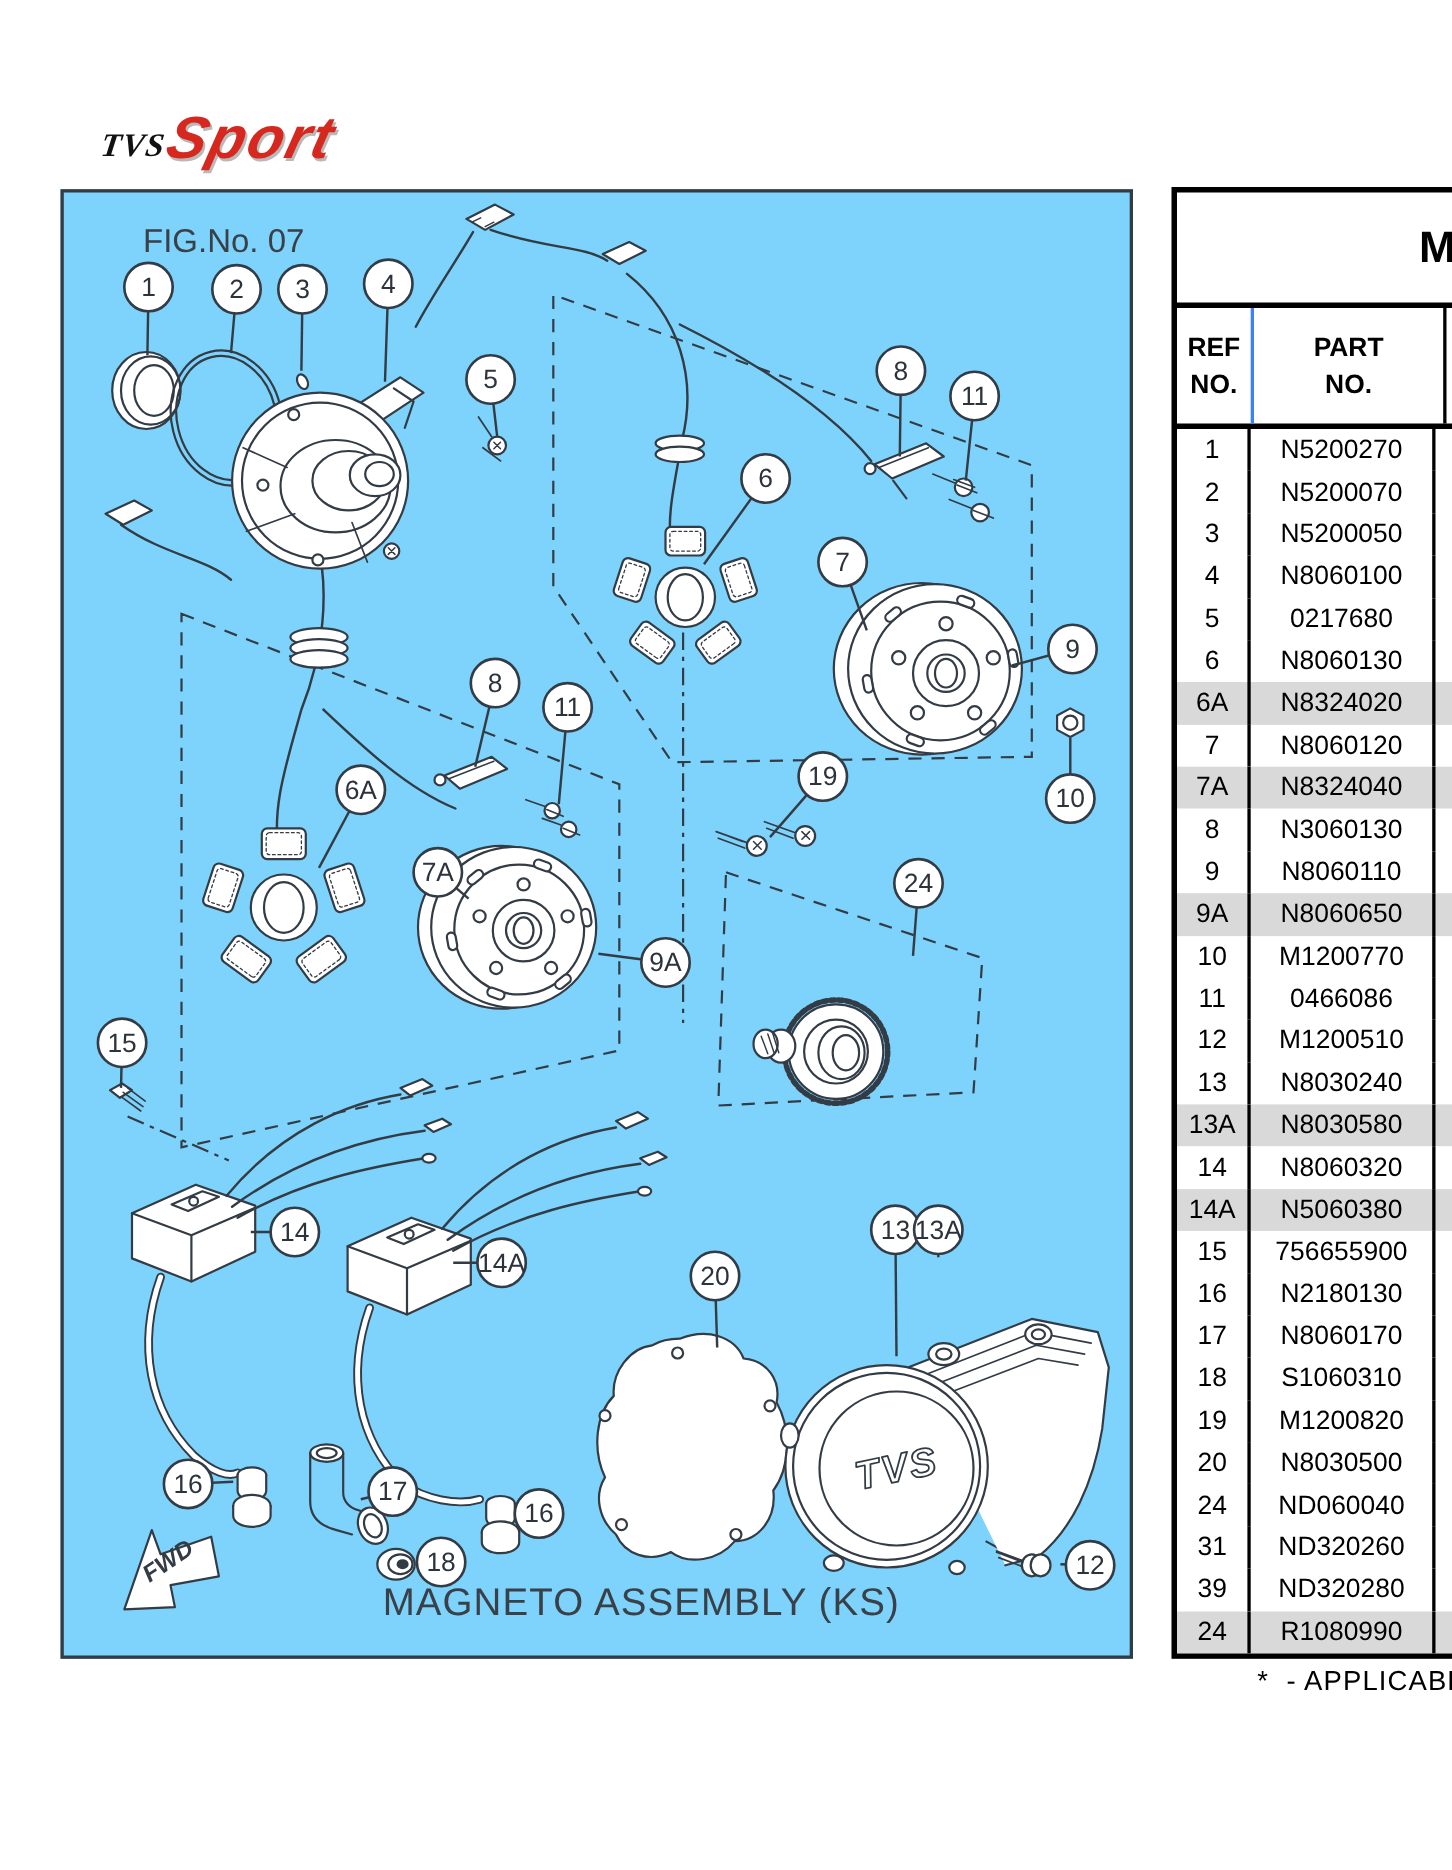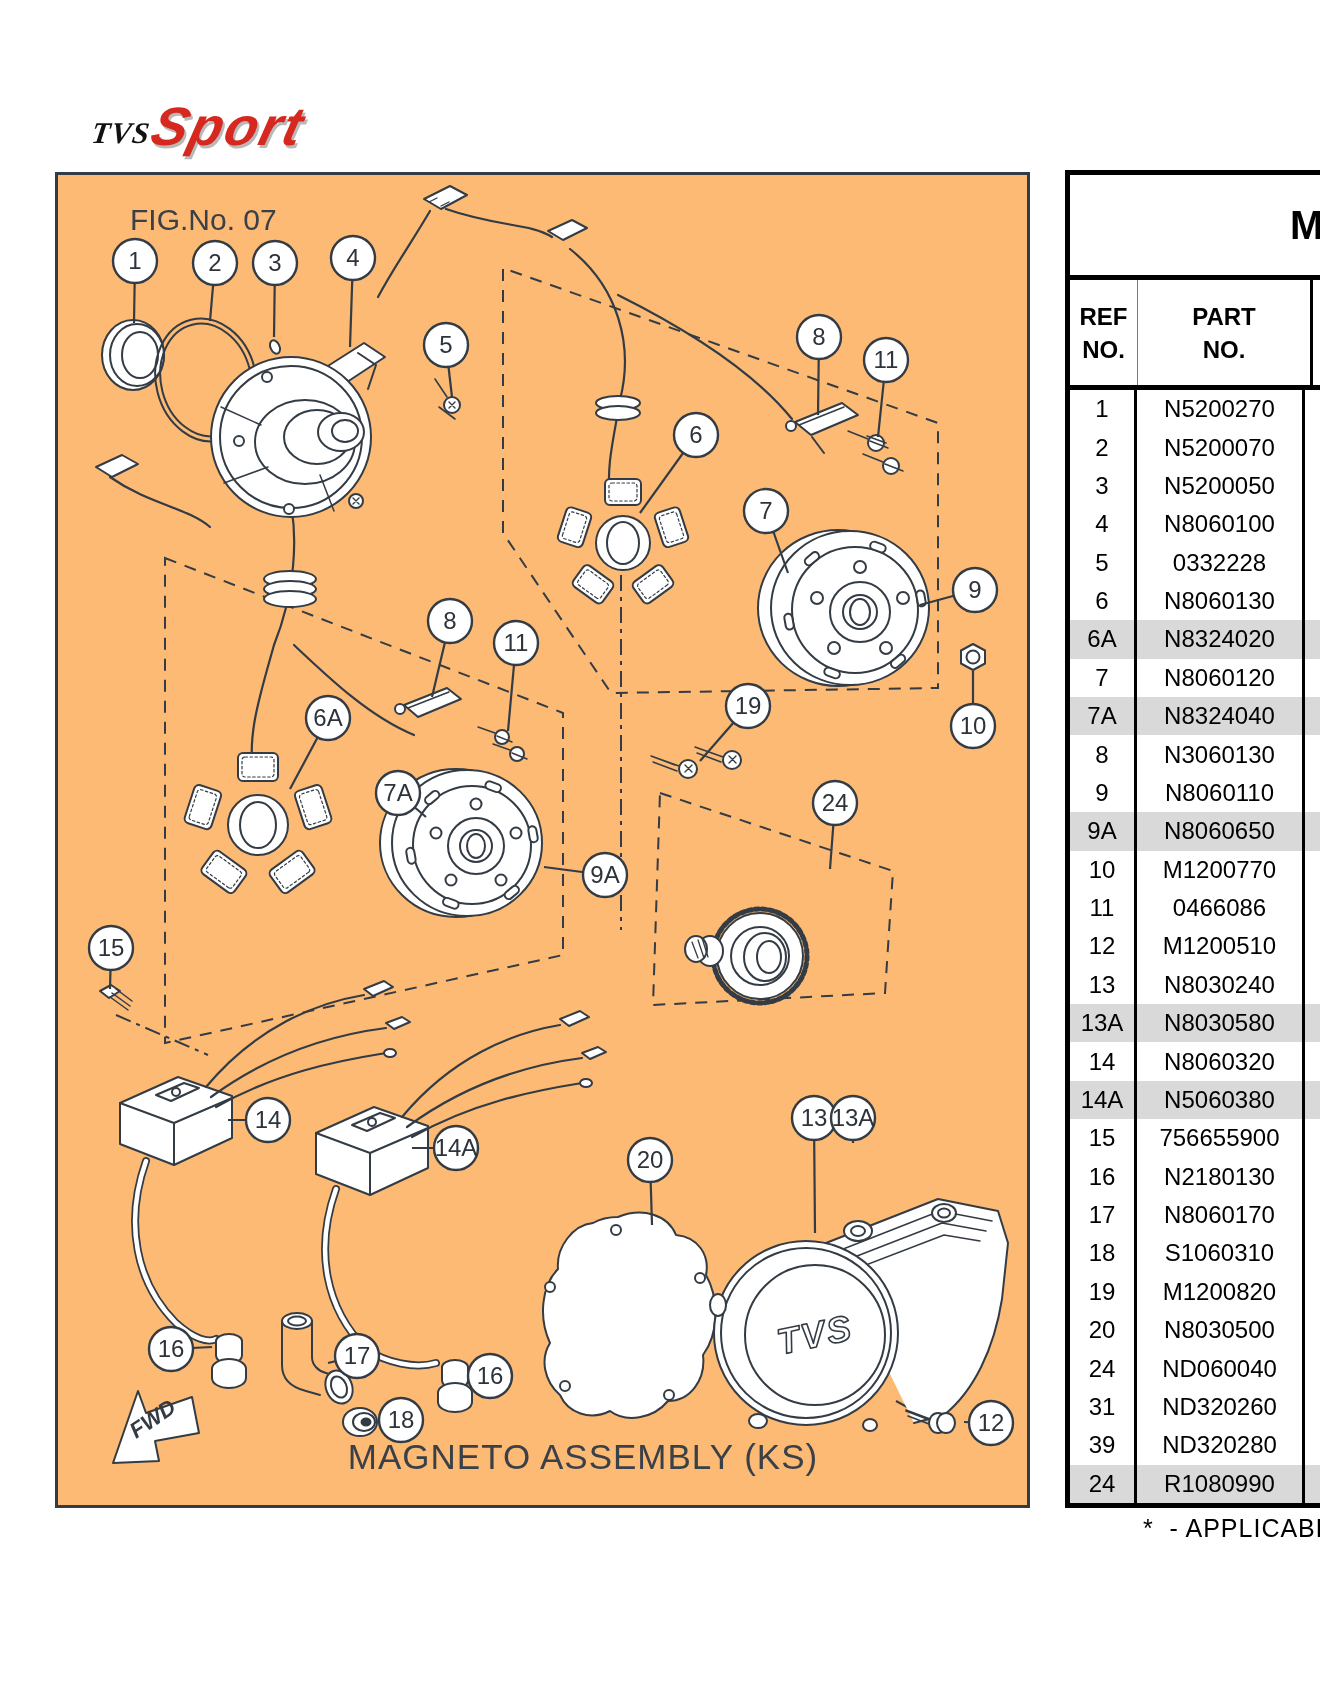--- a/index.html
+++ b/index.html
@@ -10,21 +10,21 @@
   
   .logo{position:absolute;left:86px;top:104px;z-index:6;background:#fff;
         padding:0 14px 2px 6px;display:flex;align-items:flex-end;}
   .logo-tvs{font-family:"Liberation Serif",serif;font-style:italic;font-weight:900;
         font-size:30px;color:#111;letter-spacing:1px;transform:skewX(-8deg);line-height:1;}
   .logo-sport{font-family:"Liberation Sans",sans-serif;font-style:italic;font-weight:900;
         font-size:54px;color:#d6281f;line-height:.82;margin-left:3px;letter-spacing:2px;
         transform:skewX(-14deg);text-shadow:2.5px 2.5px 0 #b9b9b9;}
   
   .frame{position:absolute;left:55px;top:172px;width:975px;height:1336px;
-        border:3px solid #333b44;box-sizing:border-box;background:#fdba74;}
+        border:3px solid #333b44;box-sizing:border-box;background:#7dd3fc;}
   .fig-label{position:absolute;left:72px;top:28px;font-size:30px;color:#3a4048;z-index:4;}
   .caption{position:absolute;left:275px;top:1262px;width:500px;text-align:center;
         font-size:35px;color:#3a4048;z-index:4;letter-spacing:1px;}
   svg.diagram{position:absolute;left:0;top:0;width:969px;height:1330px;}
   
   .part{fill:#ffffff;stroke:#333b44;stroke-width:2;stroke-linejoin:round;stroke-linecap:round;}
   .wire{fill:none;stroke:#333b44;stroke-width:2.2;stroke-linecap:round;}
   .dash{fill:none;stroke:#333b44;stroke-width:2;stroke-dasharray:12 9;}
   .dashdot{fill:none;stroke:#333b44;stroke-width:2;stroke-dasharray:16 6 4 6;}
   .wind{fill:none;stroke:#333b44;stroke-width:1.2;stroke-dasharray:2.5 2.5;}
@@ -41,21 +41,21 @@
         font-size:22px;fill:#333b44;}
   
   .parts-table{position:absolute;left:1065px;top:170px;width:680px;height:1338px;
         border:5px solid #000;box-sizing:border-box;background:#fff;}
   .t-title{height:100px;border-bottom:5px solid #000;position:relative;overflow:visible;}
   .t-title span{position:absolute;left:220px;top:0;line-height:100px;font-size:40px;
         font-weight:bold;white-space:nowrap;color:#000;}
   .t-head{height:105px;border-bottom:5px solid #000;display:flex;}
   .t-head .hc{display:flex;flex-direction:column;justify-content:center;align-items:center;
         font-weight:bold;font-size:24px;line-height:33px;color:#000;}
-  .hc-ref{width:67px;border-right:1px solid #3b82f6;}
+  .hc-ref{width:67px;border-right:3px solid #3b82f6;}
   .hc-part{width:172px;border-right:3px solid #000000;}
   .hc-rest{flex:1;}
   .t-body{height:1113px;display:flex;flex-direction:column;}
   .trow{flex:1;display:flex;font-size:24px;color:#000;}
   .trow.hl{background:#d9d9d9;}
   .trow .c1{width:67px;border-right:3px solid #000;display:flex;align-items:center;
         justify-content:center;box-sizing:border-box;}
   .trow .c2{width:168px;border-right:3px solid #000;display:flex;align-items:center;
         justify-content:center;box-sizing:border-box;}
   .trow .c3{flex:1;}
@@ -583,21 +583,21 @@
         <div class="c2">N5200050</div>
         <div class="c3"></div>
       </div>
       <div class="trow">
         <div class="c1">4</div>
         <div class="c2">N8060100</div>
         <div class="c3"></div>
       </div>
       <div class="trow">
         <div class="c1">5</div>
-        <div class="c2">0332228</div>
+        <div class="c2">0217680</div>
         <div class="c3"></div>
       </div>
       <div class="trow">
         <div class="c1">6</div>
         <div class="c2">N8060130</div>
         <div class="c3"></div>
       </div>
       <div class="trow hl">
         <div class="c1">6A</div>
         <div class="c2">N8324020</div>

